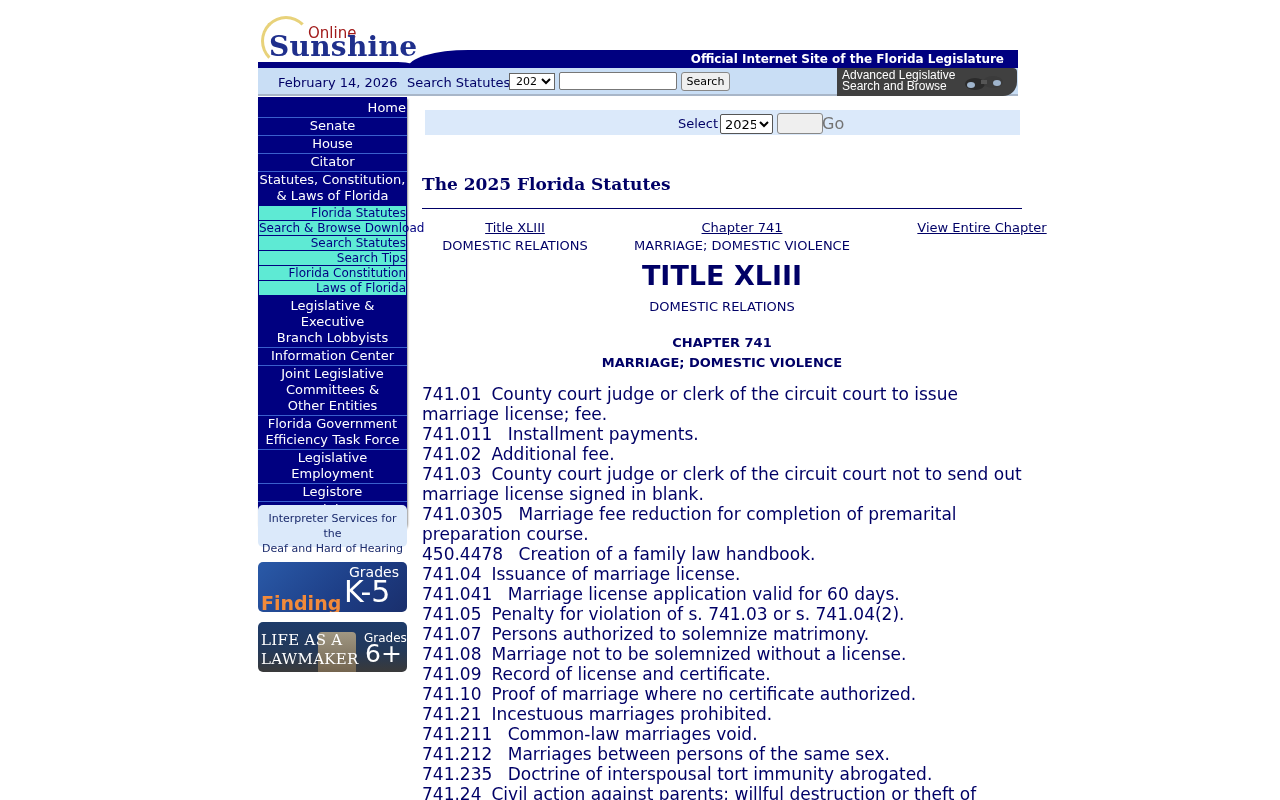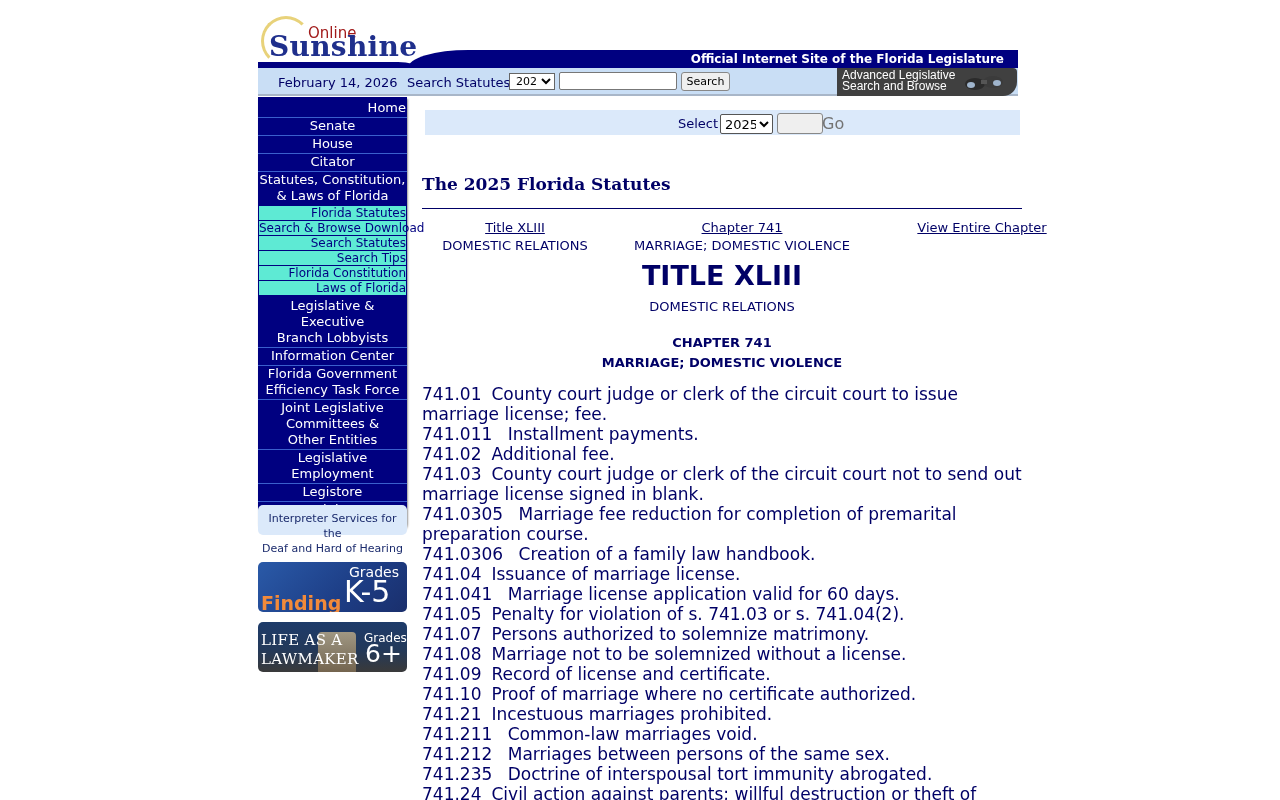--- a/index.html
+++ b/index.html
@@ -25,21 +25,21 @@
   .adv-text { position: absolute; left: 5px; top: 2px; font-family: "Liberation Sans", sans-serif; font-size: 12px; line-height: 11px; color: #ffffff; }
   .binoculars { position: absolute; right: 12px; top: 4px; width: 42px; height: 20px; }
 
   
   .nav { position: absolute; left: 258px; top: 97px; width: 149px; background: #000080; border-bottom-left-radius: 8px; border-bottom-right-radius: 8px; box-shadow: 1px 2px 2px #999; padding-bottom: 10px; }
   .nav-item { display: block; text-align: center; color: #ffffff; font-size: 13px; line-height: 16px; padding: 0px 1px 1px; border-bottom: 1px solid #3a5fcd; text-decoration: none; cursor: pointer; }
   .nav-item.first { padding-top: 3px; text-align: right; }
   .nav-sub { display: block; text-align: right; color: #000080; background: #5eead4; font-size: 12px; line-height: 14px; border-bottom: 1px solid #000080; border-left: 1px solid #000080; border-right: 1px solid #000080; cursor: pointer; white-space: nowrap; }
   .nav-sub.first { border-top: 1px solid #000080; }
 
-  .interp { position: absolute; left: 258px; top: 505px; width: 149px; height: 30px; background: #dbe9fa; border-radius: 5px; text-align: center; font-size: 11px; line-height: 15px; color: #1a2a6c; padding-top: 6px; font-family: "DejaVu Sans", sans-serif; }
+  .interp { position: absolute; left: 258px; top: 505px; width: 149px; height: 42px; background: #dbe9fa; border-radius: 5px; text-align: center; font-size: 11px; line-height: 15px; color: #1a2a6c; padding-top: 6px; font-family: "DejaVu Sans", sans-serif; }
   .banner1 { position: absolute; left: 258px; top: 562px; width: 149px; height: 50px; background: linear-gradient(135deg, #2a5aa8 0%, #1d3d85 60%, #1a2f6c 100%); border-radius: 5px; overflow: hidden; }
   .b1-finding { position: absolute; left: 3px; top: 3px; font-family: "DejaVu Sans", sans-serif; font-weight: bold; font-size: 19px; line-height: 20px; color: #f28a3a; margin-top: 28px; }
   .b1-grades { position: absolute; left: 91px; top: 2px; font-size: 14px; color: #ffffff; }
   .b1-k5 { position: absolute; left: 86px; top: 12px; font-size: 30px; color: #ffffff; }
   .banner2 { position: absolute; left: 258px; top: 622px; width: 149px; height: 50px; background: linear-gradient(180deg, #1d3b6a 0%, #23395a 55%, #3a3a3a 100%); border-radius: 5px; overflow: hidden; }
   .b2-building { position: absolute; left: 60px; top: 10px; width: 38px; height: 40px; background: linear-gradient(180deg, #b7a888, #7e6c52); border-radius: 4px 4px 0 0; opacity: 0.85; }
   .b2-life { position: absolute; left: 3px; top: 9px; font-family: "DejaVu Serif", serif; font-size: 15px; line-height: 19px; color: #ffffff; letter-spacing: 0.3px; }
   .b2-grades { position: absolute; left: 106px; top: 9px; font-size: 12px; color: #ffffff; }
   .b2-6 { position: absolute; left: 107px; top: 17px; font-size: 25px; color: #ffffff; }
 
@@ -115,27 +115,27 @@
   <a class="nav-sub">Search Statutes</a>
   <a class="nav-sub">Search Tips</a>
   <a class="nav-sub">Florida Constitution</a>
   <a class="nav-sub">Laws of Florida</a>
   <a class="nav-item" style="padding-top:2px;">
     <div>Legislative &amp; Executive</div>
     <div>Branch Lobbyists</div>
   </a>
   <a class="nav-item">Information Center</a>
   <a class="nav-item">
-    <div>Florida Government</div>
-    <div>Efficiency Task Force</div>
-  </a>
-  <a class="nav-item">
     <div>Joint Legislative</div>
     <div>Committees &amp;</div>
     <div>Other Entities</div>
+  </a>
+  <a class="nav-item">
+    <div>Florida Government</div>
+    <div>Efficiency Task Force</div>
   </a>
   <a class="nav-item">Legislative Employment</a>
   <a class="nav-item">Legistore</a>
   <a class="nav-item">Links</a>
 </nav>
 
 <div class="interp">
   <div>Interpreter Services for the</div>
   <div>Deaf and Hard of Hearing</div>
 </div>
@@ -190,21 +190,21 @@
     <div>CHAPTER 741</div>
     <div>MARRIAGE; DOMESTIC VIOLENCE</div>
   </div>
 
   <div class="sections">
     <div class="sec"><span class="sec-num">741.01</span><span>County court judge or clerk of the circuit court to issue marriage license; fee.</span></div>
     <div class="sec"><span class="sec-num">741.011</span><span> Installment payments.</span></div>
     <div class="sec"><span class="sec-num">741.02</span><span>Additional fee.</span></div>
     <div class="sec"><span class="sec-num">741.03</span><span>County court judge or clerk of the circuit court not to send out marriage license signed in blank.</span></div>
     <div class="sec"><span class="sec-num">741.0305</span><span> Marriage fee reduction for completion of premarital preparation course.</span></div>
-    <div class="sec"><span class="sec-num">741.0306</span><span> Creation of a family law handbook.</span></div>
+    <div class="sec"><span class="sec-num">450.4478</span><span> Creation of a family law handbook.</span></div>
     <div class="sec"><span class="sec-num">741.04</span><span>Issuance of marriage license.</span></div>
     <div class="sec"><span class="sec-num">741.041</span><span> Marriage license application valid for 60 days.</span></div>
     <div class="sec"><span class="sec-num">741.05</span><span>Penalty for violation of s. 741.03 or s. 741.04(2).</span></div>
     <div class="sec"><span class="sec-num">741.07</span><span>Persons authorized to solemnize matrimony.</span></div>
     <div class="sec"><span class="sec-num">741.08</span><span>Marriage not to be solemnized without a license.</span></div>
     <div class="sec"><span class="sec-num">741.09</span><span>Record of license and certificate.</span></div>
     <div class="sec"><span class="sec-num">741.10</span><span>Proof of marriage where no certificate authorized.</span></div>
     <div class="sec"><span class="sec-num">741.21</span><span>Incestuous marriages prohibited.</span></div>
     <div class="sec"><span class="sec-num">741.211</span><span> Common-law marriages void.</span></div>
     <div class="sec"><span class="sec-num">741.212</span><span> Marriages between persons of the same sex.</span></div>

